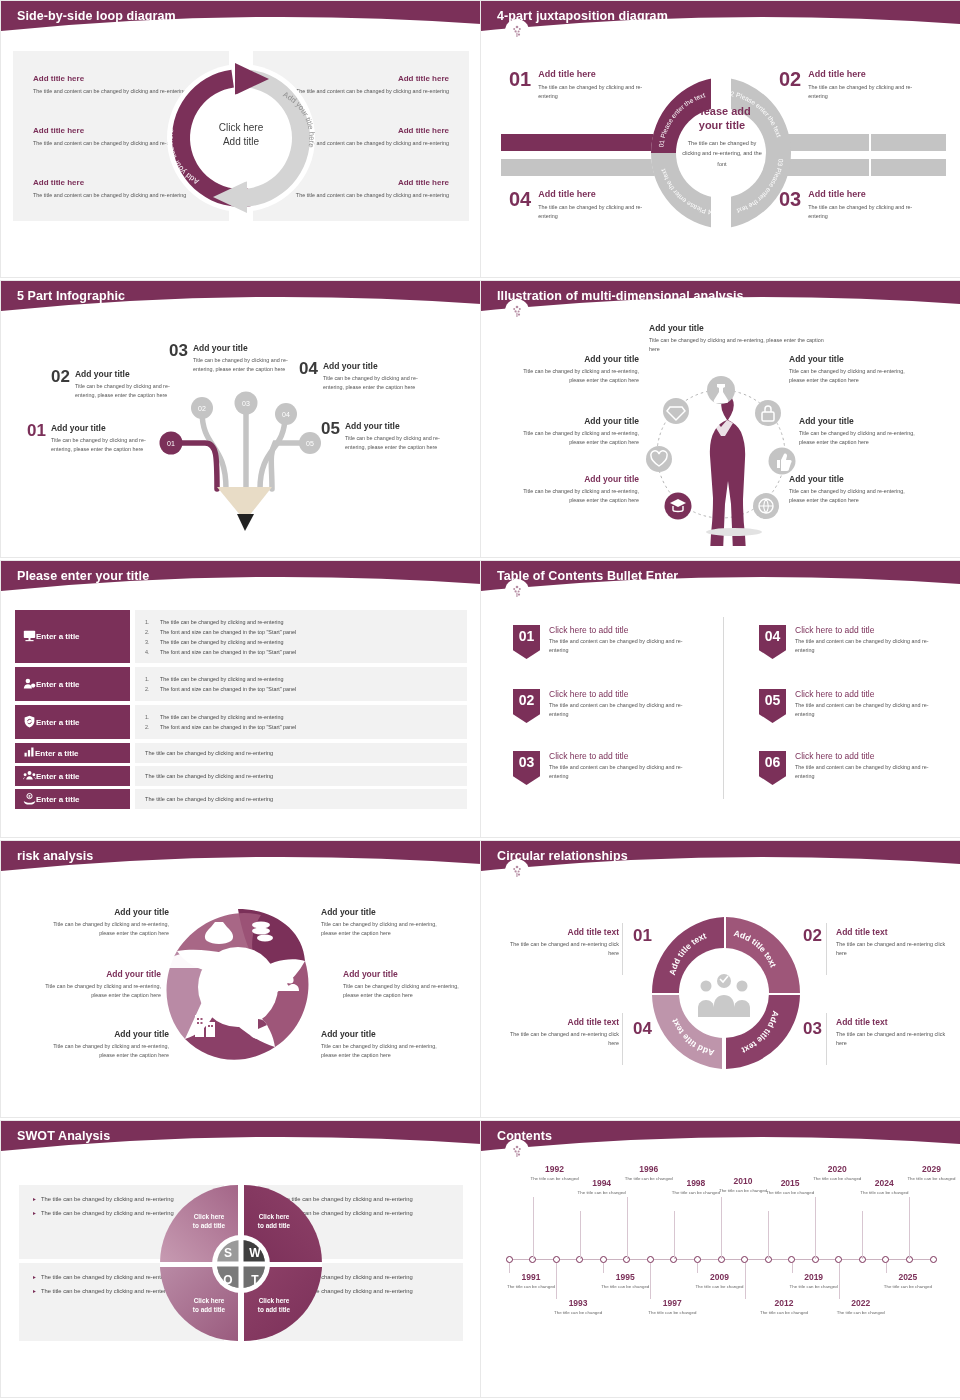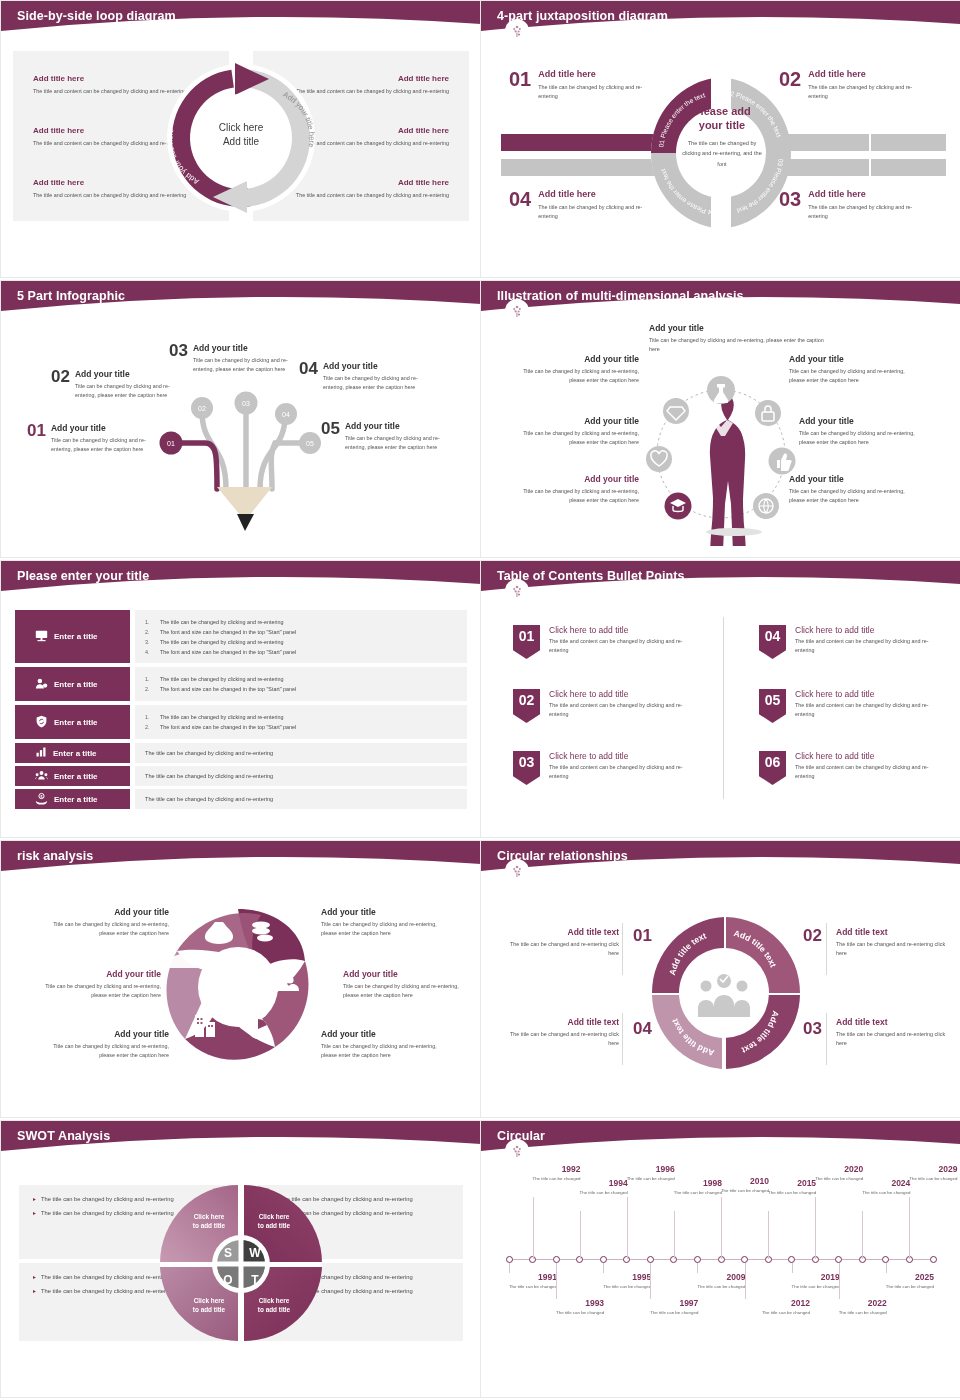--- a/index.html
+++ b/index.html
@@ -29,42 +29,42 @@
   .bar{position:absolute;height:17px}
   
   .s3-blk{position:absolute;display:flex;gap:5px}
   .s3-num{font-size:17px;font-weight:bold;color:#3b3b3b;line-height:.95}
   .s3-num.a{color:#7B3059}
   .s3-tx{width:110px}
   
   .s4-blk{position:absolute;width:118px}
   
   .s5-row{position:absolute;left:14px;display:flex;align-items:stretch;width:452px}
-  .s5-btn{width:115px;background:#7B3059;color:#fff;display:flex;align-items:center;gap:6px;padding-left:20px;font-size:8px;font-weight:bold}
+  .s5-btn{width:115px;background:#7B3059;color:#fff;display:flex;align-items:center;padding-left:8px;font-size:8px;font-weight:bold}
   .s5-body{flex:1;background:#f2f2f2;margin-left:5px;padding:5px 10px;display:flex;flex-direction:column;justify-content:center}
   .s5-li{display:flex;gap:7px;font-size:5.4px;color:#4a4a4a;line-height:1.85}
   .s5-li .n{width:8px;color:#666}
   
   .s6-item{position:absolute;display:flex;gap:9px;width:200px}
   .shield{width:27px;height:34px;background:#7B3059;color:#fff;font-size:14px;font-weight:bold;display:flex;align-items:flex-start;justify-content:center;padding-top:3px;clip-path:polygon(0 0,100% 0,100% 74%,50% 100%,0 74%);flex:0 0 27px}
   .s6-t{font-size:8.5px;font-weight:normal;color:#7B3059;margin-bottom:2px}
   
   .s7-blk{position:absolute;width:120px}
   
   .s8-blk{position:absolute;width:118px}
   .s8-num{font-size:17px;font-weight:bold;color:#7B3059}
   
   .s9-q{position:absolute;width:205px;background:#f2f2f2;padding:10px 14px}
   .s9-li{display:flex;gap:5px;font-size:5.8px;color:#4a4a4a;line-height:1.6;margin-bottom:5px}
   .s9-li .dot{color:#7B3059}
   
   .tl-axis{position:absolute;left:28px;top:138px;width:424px;height:1px;background:#cbb3c0}
   .tl-node{position:absolute;width:7px;height:7px;border:1.2px solid #7B3059;border-radius:50%;background:#fff;top:134.5px}
   .tl-stem{position:absolute;width:1px;background:#d8c6d1}
-  .tl-lab{position:absolute;width:52px;text-align:right}
+  .tl-lab{position:absolute;width:52px;text-align:center}
   .tl-year{font-size:8.5px;font-weight:bold;color:#7B3059;line-height:1.1}
   .tl-sub{font-size:4.4px;color:#666;line-height:1.5;margin-top:2px}
 </style>
 </head>
 <body>
 
 <div class="deck">
 
 <div class="slide">
   <div class="hdr">
@@ -527,21 +527,21 @@
   </div>
   <div class="pgnum">16</div>
 </div>
 
 <div class="slide">
   <div class="hdr">
     <svg width="480" height="34" viewBox="0 0 480 34">
           <path d="M0 0H480V23 Q240 6 0 30Z" fill="#7B3059"></path>
         </svg>
   </div>
-  <div class="hdr-title">Table of Contents Bullet Points</div>
+  <div class="hdr-title">Table of Contents Bullet Enter</div>
   <div class="logo">
     <svg width="18" height="18" viewBox="0 0 18 18">
           <g fill="#7B3059" opacity=".55">
             <circle cx="9" cy="5" r="1.3"></circle>
             <circle cx="6.2" cy="7" r="1"></circle>
             <circle cx="11.8" cy="7" r="1"></circle>
             <circle cx="7.6" cy="9.4" r="1.1"></circle>
             <circle cx="10.6" cy="9.6" r="1"></circle>
             <rect x="8.4" y="10.5" width="1.1" height="4.5" rx=".5"></rect>
             <circle cx="11" cy="12.6" r="1.1"></circle>
@@ -884,21 +884,21 @@
   </div>
   <div class="pgnum">20</div>
 </div>
 
 <div class="slide">
   <div class="hdr">
     <svg width="480" height="34" viewBox="0 0 480 34">
           <path d="M0 0H480V23 Q240 6 0 30Z" fill="#7B3059"></path>
         </svg>
   </div>
-  <div class="hdr-title">Circular</div>
+  <div class="hdr-title">Contents</div>
   <div class="logo">
     <svg width="18" height="18" viewBox="0 0 18 18">
           <g fill="#7B3059" opacity=".55">
             <circle cx="9" cy="5" r="1.3"></circle>
             <circle cx="6.2" cy="7" r="1"></circle>
             <circle cx="11.8" cy="7" r="1"></circle>
             <circle cx="7.6" cy="9.4" r="1.1"></circle>
             <circle cx="10.6" cy="9.6" r="1"></circle>
             <rect x="8.4" y="10.5" width="1.1" height="4.5" rx=".5"></rect>
             <circle cx="11" cy="12.6" r="1.1"></circle>

